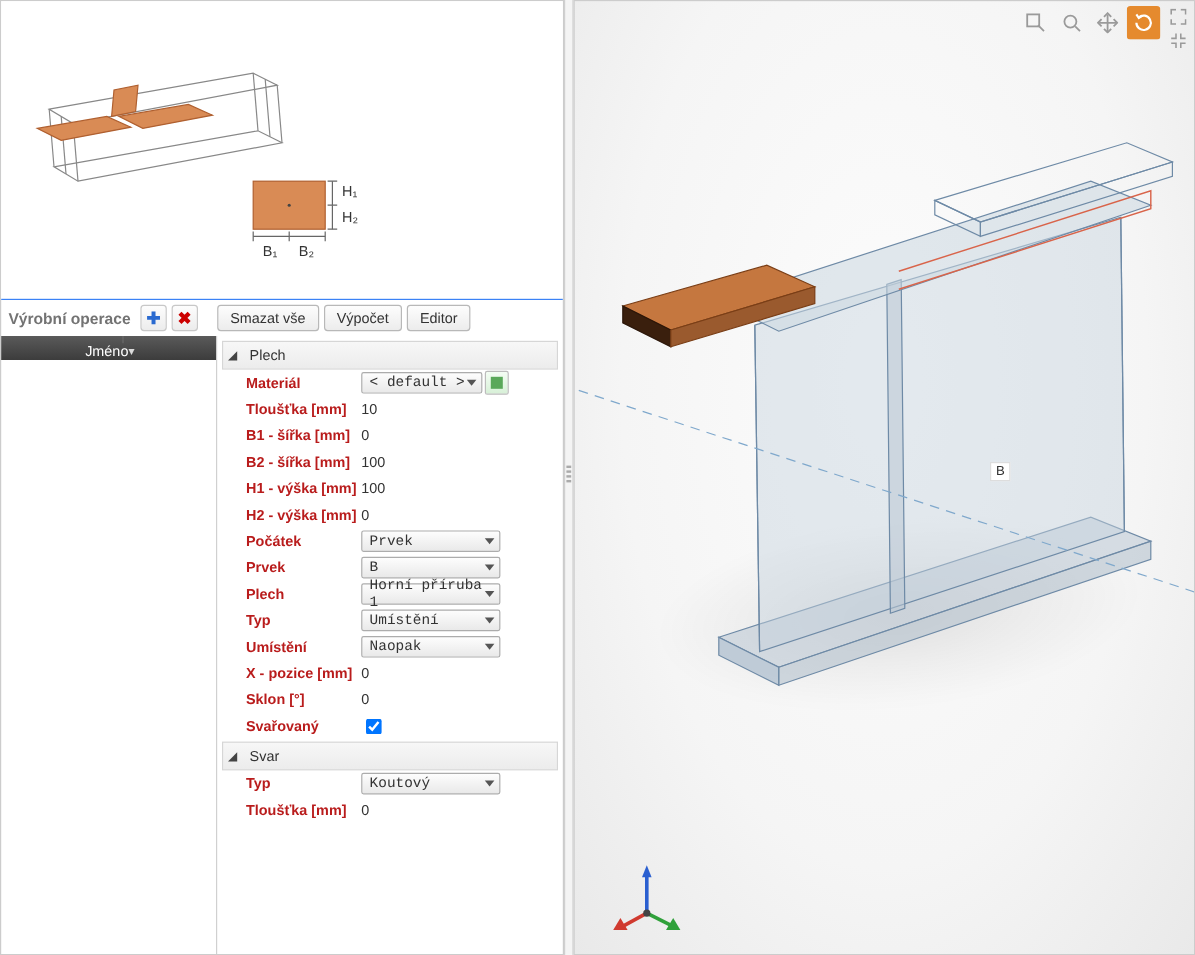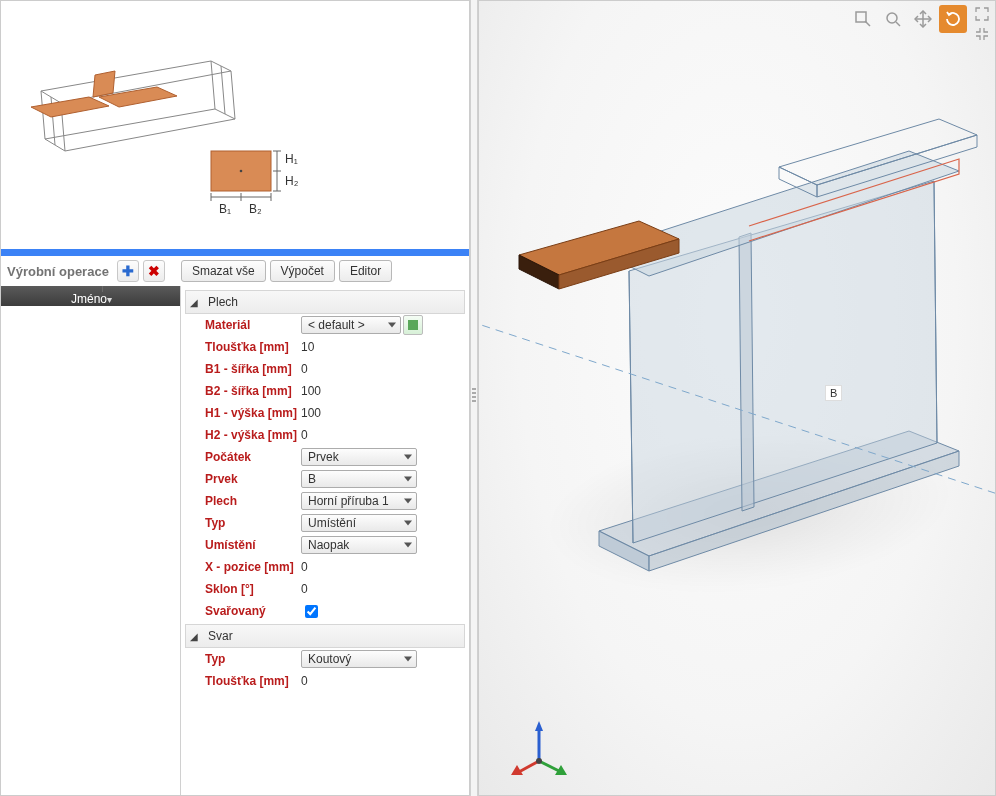--- a/index.html
+++ b/index.html
@@ -57,21 +57,21 @@
     border: 1px solid #ccc;
     box-sizing: border-box;
     position: relative;
     background: radial-gradient(ellipse at 50% 40%, #fcfcfc 0%, #f5f5f5 60%, #e9e9e9 100%);
     overflow: hidden;
   }
 
   
   .diagram-zone {
     height: 248px;
-    border-bottom: 7px solid #3b82f6;
+    border-bottom: 1px solid #3b82f6;
     position: relative;
     background: #fff;
   }
 
   
   .ops-row {
     padding: 4px 6px 4px 6px;
     display: flex;
     align-items: center;
     gap: 4px;
@@ -186,20 +186,21 @@
     background: linear-gradient(#fdfdfd,#e9e9e9);
     border-radius:2px;
     display:flex;
     align-items:center;
     padding:0 14px 0 6px;
     position:relative;
     font-size:12px;
     color:#333;
     min-width:100px; max-width:116px;
     box-sizing:border-box;
+    font-family:Liberation Mono, monospace;
   }
   .combo::after{
     content:"";
     position:absolute;
     right:4px; top:50%;
     transform:translateY(-50%);
     border-left:4px solid transparent;
     border-right:4px solid transparent;
     border-top:5px solid #555;
   }

